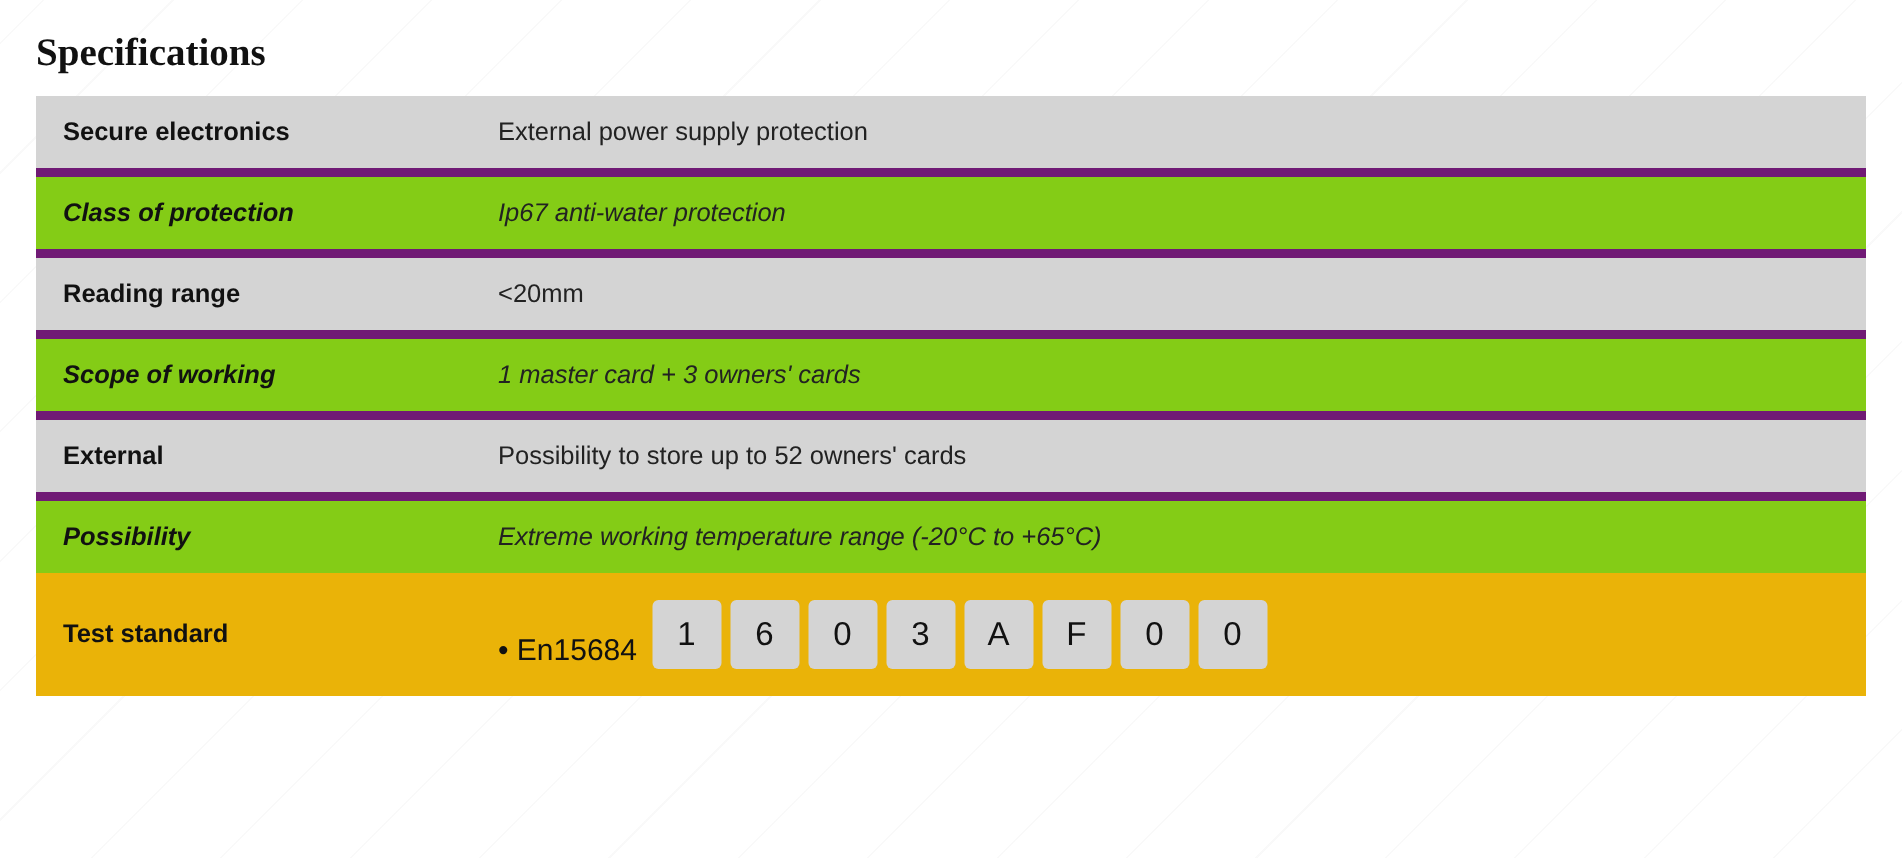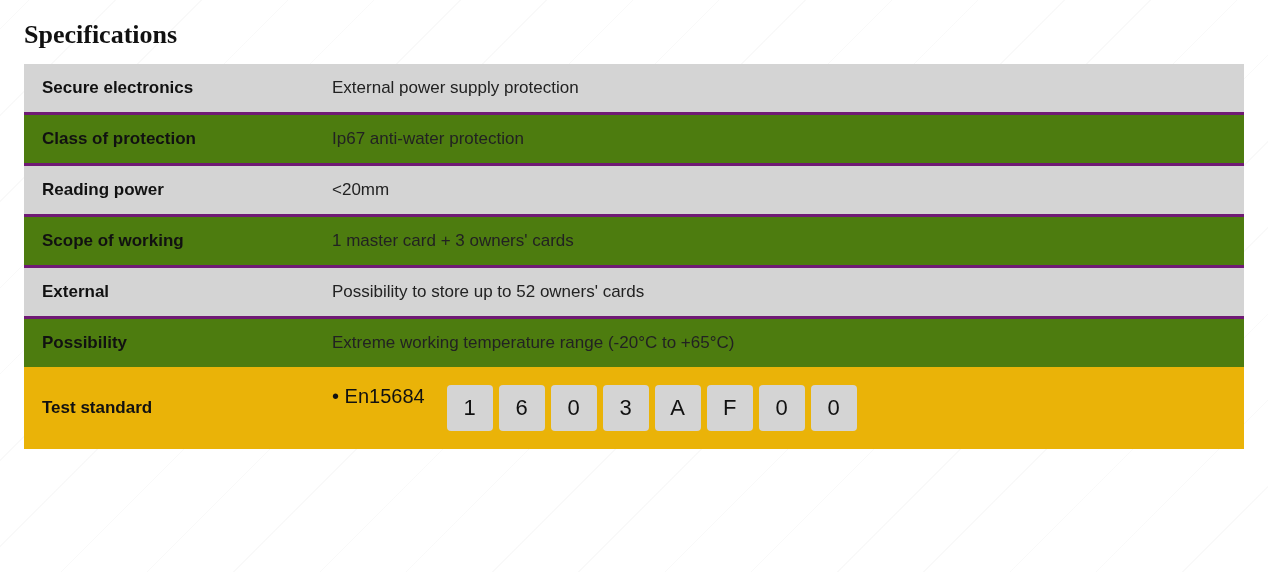--- a/index.html
+++ b/index.html
@@ -46,39 +46,40 @@
       margin-bottom: 14px;
       font-family: Liberation Serif, serif;
     }
 
     .specs-table {
       width: 100%;
       border-collapse: collapse;
     }
 
     .specs-table tr {
-      border-bottom: 3px solid #701a75;
+      border-bottom: 6px solid #701a75;
     }
 
     .specs-table tr:last-child {
       border-bottom: none;
     }
 
     .specs-table td {
       padding: 14px 18px;
       font-size: 17px;
       vertical-align: middle;
     }
 
     .row-shaded {
       background-color: #d4d4d4;
     }
 
     .row-light {
-      background-color: #4d7c0f;
+      background-color: #84cc16;
+      font-style: italic;
     }
 
     .label-cell {
       font-weight: bold;
       color: #111;
       width: 290px;
       white-space: nowrap;
     }
 
     .value-cell {
@@ -91,22 +92,22 @@
     }
 
     .test-standard-label {
       font-size: 22px;
       font-weight: bold;
       color: #111;
     }
 
     .test-standard-value {
       display: flex;
-      align-items: flex-start;
-      gap: 12px;
+      align-items: flex-end;
+      gap: 0;
     }
 
     .test-standard-text {
       font-size: 20px;
       color: #111;
       margin-right: 10px;
     }
 
     .test-code-box {
       display: inline-flex;
@@ -131,21 +132,21 @@
     <tbody id="specs-body">
         <tr class="row-shaded">
           <td class="label-cell">Secure electronics</td>
           <td class="value-cell">External power supply protection</td>
         </tr>
         <tr class="row-light">
           <td class="label-cell">Class of protection</td>
           <td class="value-cell">Ip67 anti-water protection</td>
         </tr>
         <tr class="row-shaded">
-          <td class="label-cell">Reading power</td>
+          <td class="label-cell">Reading range</td>
           <td class="value-cell">&lt;20mm</td>
         </tr>
         <tr class="row-light">
           <td class="label-cell">Scope of working</td>
           <td class="value-cell">1 master card + 3 owners' cards</td>
         </tr>
         <tr class="row-shaded">
           <td class="label-cell">External</td>
           <td class="value-cell">Possibility to store up to 52 owners' cards</td>
         </tr>

